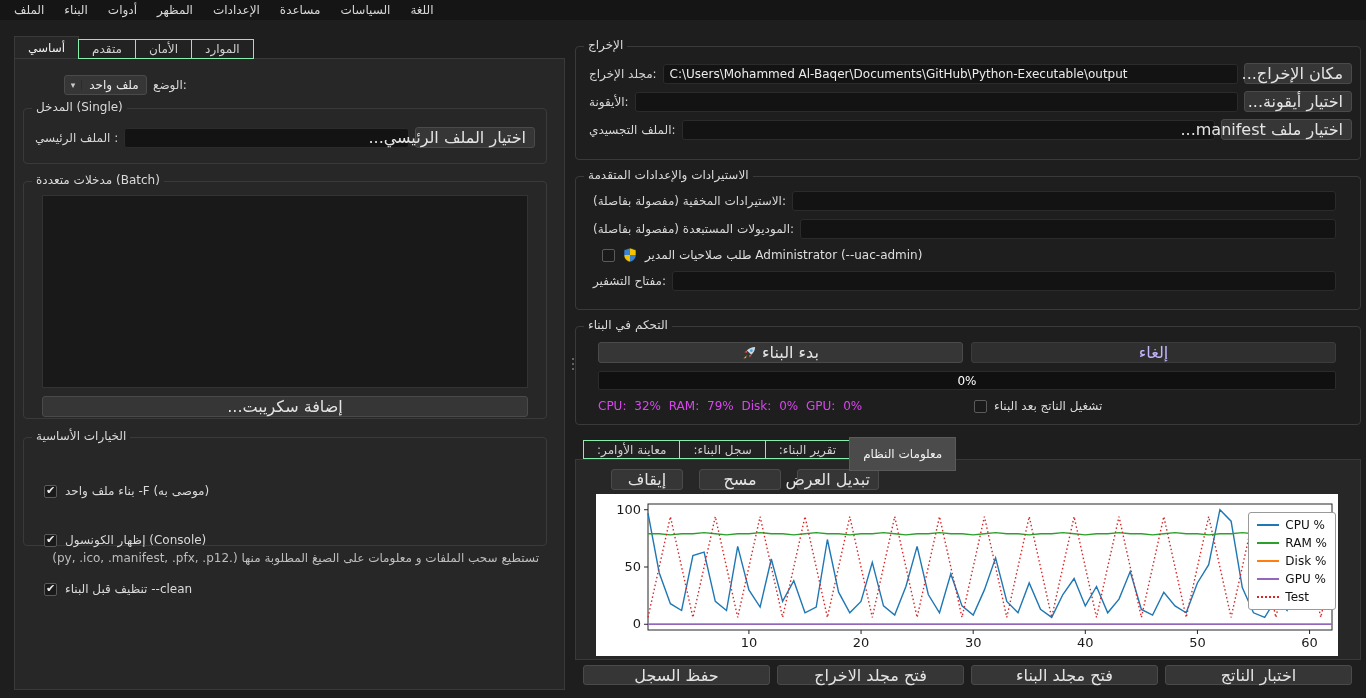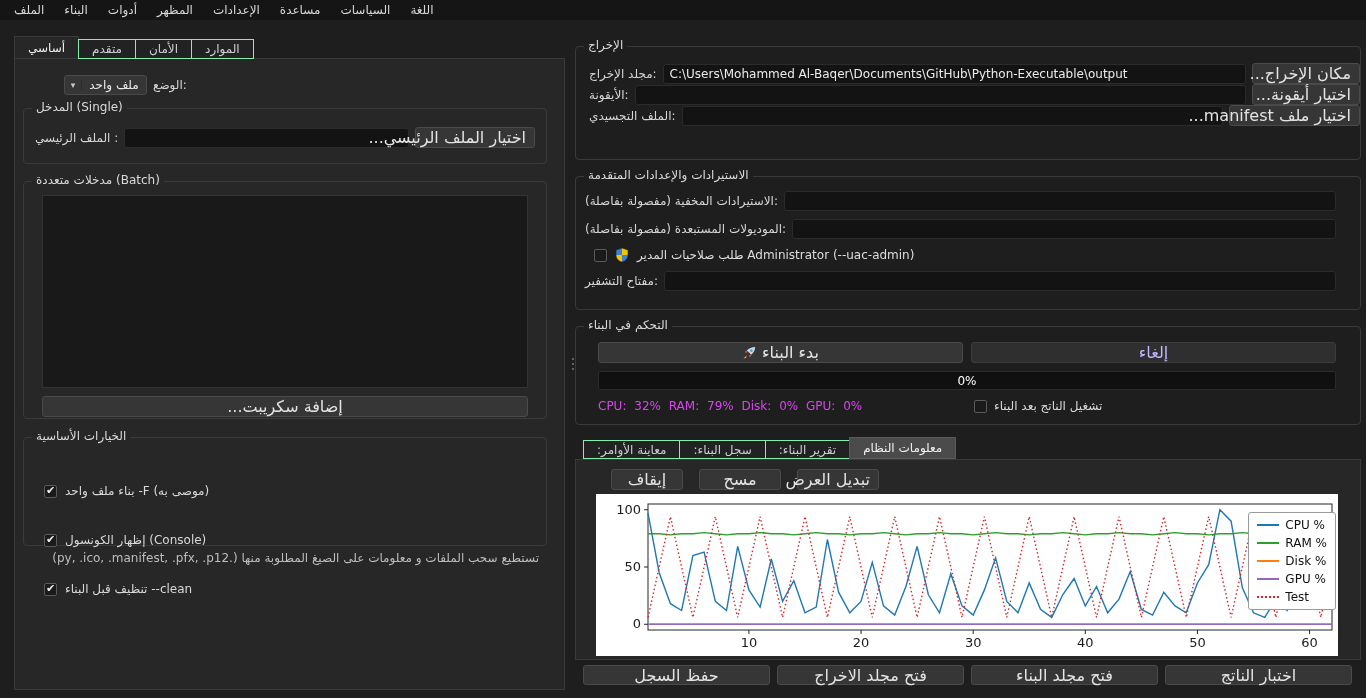--- a/index.html
+++ b/index.html
@@ -21,21 +21,21 @@
 
   
   .tabbar { position:absolute; display:flex; direction:ltr; z-index:3; }
   .tab {
     display:flex; align-items:center; white-space:nowrap;
     background:#222222; border:1px solid #86efac; color:#cfcfcf;
     padding:8px 13px; height:20px; margin-top:3px; margin-right:-1px;
   }
   .tab.selected { background:#272727; border-color:#3a3a3a; height:23px; margin-top:0; color:#f0f0f0; }
   .btabs .tab { height:19px; }
-  .btabs .tab.selected { background:#4b4b4b; border-color:#5a5a5a; height:22px; }
+  .btabs .tab.selected { background:#4b4b4b; border-color:#5a5a5a; height:34px; }
 
   
   .pane {
     position:absolute; left:14px; top:58px; width:551px; height:632px;
     background:#272727; border:1px solid #3a3a3a; z-index:1;
   }
   .group { position:absolute; border:1px solid #3a3a3a; border-radius:4px; }
   .gtitle { position:absolute; top:-9px; left:8px; padding:0 4px; color:#dadada; white-space:nowrap; }
   .pane .gtitle { background:#272727; }
   .rgroup .gtitle { background:#1e1e1e; }
@@ -83,25 +83,25 @@
   .chk-row { display:flex; align-items:center; gap:8px;margin-top:24px; }
   .chk-label { color:#d9d9d9; white-space:nowrap; }
 
   .hint { position:absolute; right:25px; top:492px; color:#bdbdbd; white-space:nowrap; }
 
   .splitter { position:absolute; left:569px; top:351px; width:7px; height:26px;
     display:flex; flex-direction:column; align-items:center; justify-content:center; gap:3px; }
   .splitter i { width:2px; height:2px; background:#7a7a7a; border-radius:50%; }
 
   
-  .grp-output { left:575px; top:46px; width:786px; height:114px; padding:16px 0 0 13px; display:flex; flex-direction:column; }
+  .grp-output { left:575px; top:46px; width:786px; height:114px; padding:16px 8px 0 13px; display:flex; flex-direction:column; gap:7px; }
   .btn-out { width:108px; flex:none; }
   .btn-manifest { width:131px; flex:none; }
 
-  .grp-advanced { left:575px; top:176px; width:786px; height:134px; padding:14px 24px 0 9px; display:flex; flex-direction:column; gap:8px; }
+  .grp-advanced { left:575px; top:176px; width:786px; height:134px; padding:14px 24px 0 17px; display:flex; flex-direction:column; gap:8px; }
   .uac-row { display:flex; align-items:center; gap:7px; padding-left:9px; }
   .uac-row .chk-label { color:#dedede; }
 
   .grp-build { left:575px; top:326px; width:786px; height:99px; padding:15px 24px 0 22px; display:flex; flex-direction:column; gap:8px; }
   .build-btns { display:flex; gap:8px; }
   .build-btns .btn { flex:1; }
   .btn-start { display:flex; align-items:center; justify-content:center; gap:6px; }
   .progress {
     height:19px; background:#101010; border:1px solid #2b2b2b; border-radius:2px;
     color:#ffffff; display:flex; align-items:center; justify-content:center;

